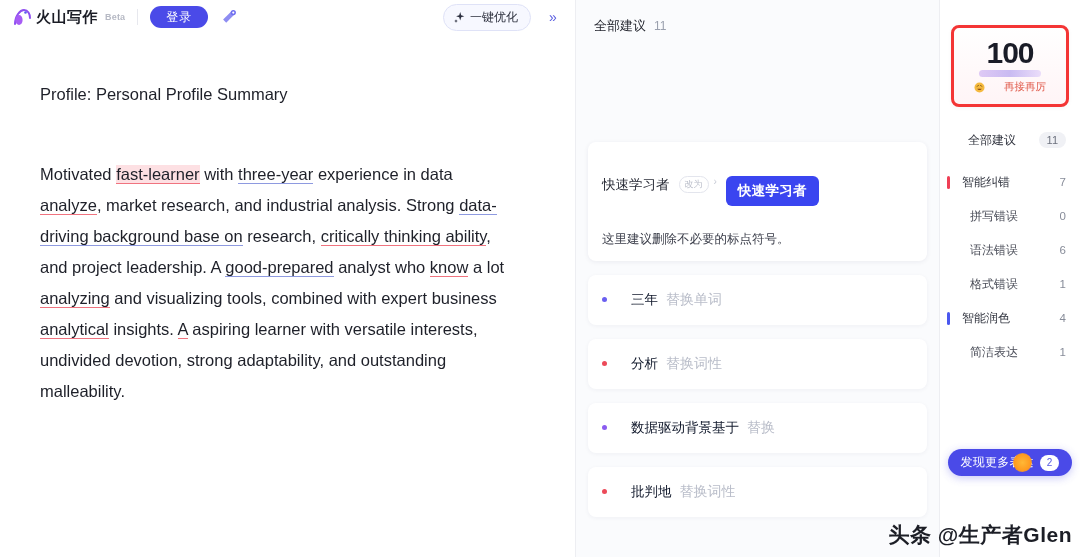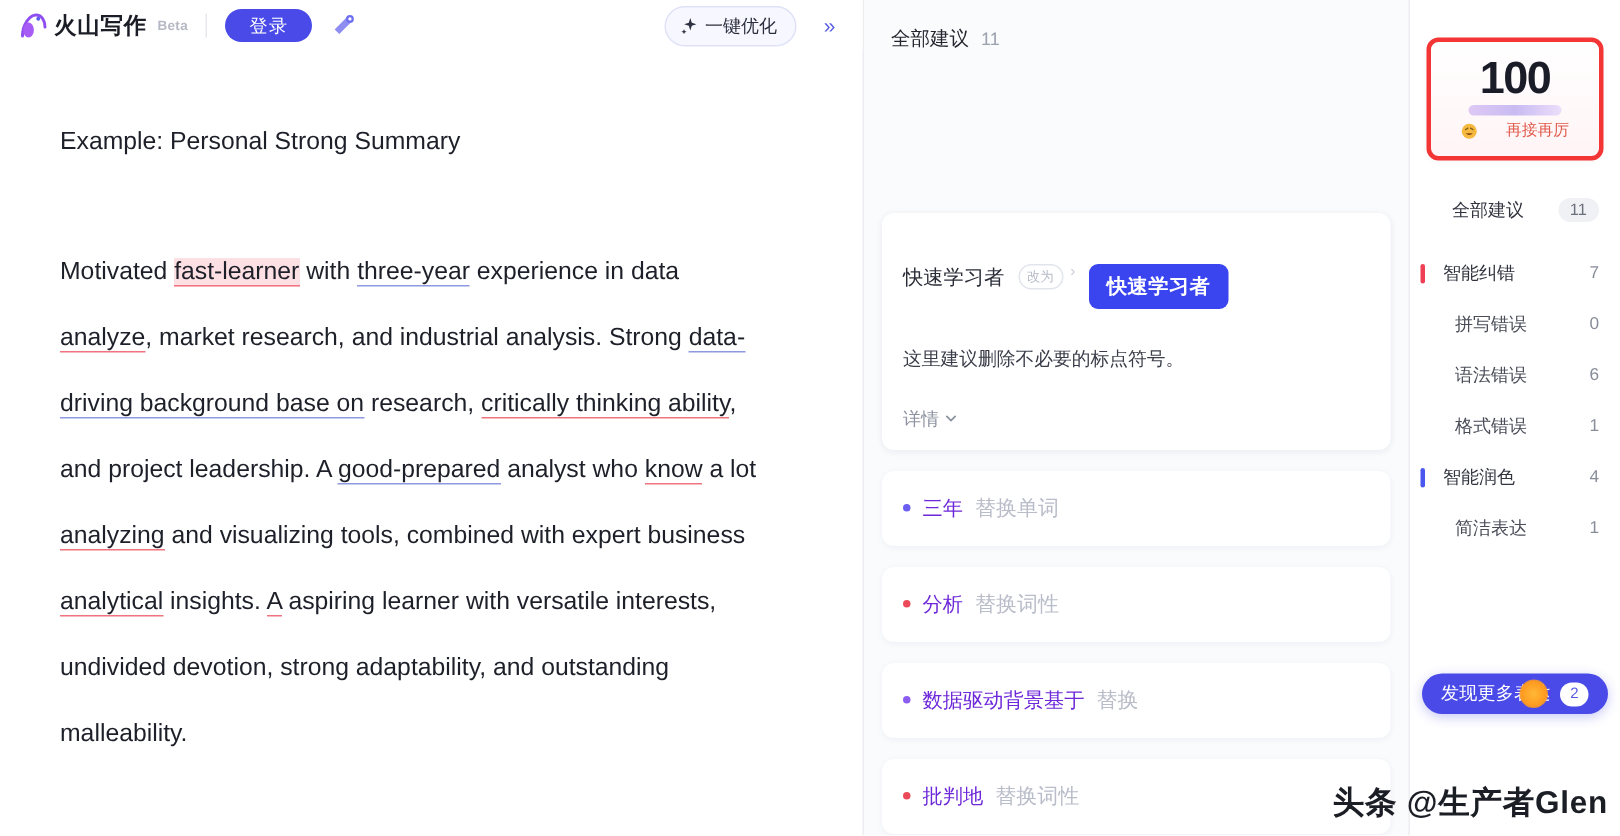--- a/index.html
+++ b/index.html
@@ -85,21 +85,21 @@
     padding: 48px 40px 0 40px;
   }
   .doc-title {
     font-size: 16.5px;
     color: #1e2029;
     line-height: 1.5;
   }
   .doc-body {
     margin-top: 52px;
     font-size: 16.5px;
-    line-height: 44px;
+    line-height: 31px;
     color: #1e2029;
     max-width: 470px;
   }
   .err-red {
     border-bottom: 1.5px solid #f0737f;
   }
   .err-red-fill {
     background: #fde0e3;
     border-bottom: 1.5px solid #f0737f;
   }
@@ -187,21 +187,21 @@
 
   .sugg-row {
     background: #ffffff;
     border-radius: 8px;
     box-shadow: 0 1px 4px rgba(30,35,70,.05);
     padding: 16px 14px;
     margin-bottom: 14px;
     display: flex; align-items: center; gap: 8px;
     cursor: pointer;
   }
-  .row-word { font-size: 13.5px; color: #6d28d9; }
+  .row-word { font-size: 13.5px; color: #0f172a; margin-left: 16px; }
   .row-action { font-size: 14px; color: #b9bdc9; text-align: right; }
 
   
   .right-col {
     position: relative;
     width: 140px; height: 396px;
     flex: 0 0 140px;
     background: #ffffff;
     padding-top: 8px;
   }
@@ -342,21 +342,21 @@
         <svg width="12" height="12" viewBox="0 0 12 12">
           <path d="M6.2 1 L7.2 4.2 L10.3 5.2 L7.2 6.2 L6.2 9.4 L5.2 6.2 L2.1 5.2 L5.2 4.2 Z" fill="#2d3040"></path>
           <path d="M2 8.3 L2.5 9.6 L3.8 10.1 L2.5 10.6 L2 11.9 L1.5 10.6 L0.2 10.1 L1.5 9.6 Z" fill="#2d3040"></path>
         </svg>
         <span>一键优化</span>
       </div>
       <div class="expand-btn">»</div>
     </div>
 
     <div class="doc">
-      <div class="doc-title">Example: Personal Strong Summary</div>
+      <div class="doc-title">Profile: Personal Profile Summary</div>
       <div class="doc-body"><span>Motivated </span><span class="err-red-fill">fast-learner</span><span> with </span><span class="err-blue">three-year</span><span> experience in data </span><span class="err-red">analyze</span><span>, market research, and industrial analysis. Strong </span><span class="err-blue">data-driving background base on</span><span> research, </span><span class="err-red">critically thinking ability</span><span>, and project leadership. A </span><span class="err-blue">good-prepared</span><span> analyst who </span><span class="err-red">know</span><span> a lot </span><span class="err-red">analyzing</span><span> and visualizing tools, combined with expert business </span><span class="err-red">analytical</span><span> insights. </span><span class="err-red">A</span><span> aspiring learner with versatile interests, undivided devotion, strong adaptability, and outstanding malleability.</span></div>
     </div>
   </div>
 
   <div class="sugg-col">
     <div class="sugg-head">
       <span class="sugg-head-title">全部建议</span>
       <span class="sugg-head-count">11</span>
     </div>
 
@@ -366,26 +366,20 @@
 
         <div class="card-replace">
           <span class="orig-text">快速学习者</span>
           <span class="change-pill">改为</span>
           <span class="arrow-gray">›</span>
           <span class="new-chip">快速学习者</span>
         </div>
 
         <div class="card-desc">这里建议删除不必要的标点符号。</div>
 
-        <div class="card-detail">
-          <span>详情</span>
-          <svg width="10" height="10" viewBox="0 0 10 10">
-            <path d="M2.2 3.6 L5 6.4 L7.8 3.6" fill="none" stroke="#8d92a0" stroke-width="1.2" stroke-linecap="round"></path>
-          </svg>
-        </div>
       </div>
 
       <div id="rows-host">
           <div class="sugg-row">
             <span class="dot dot-blue"></span>
             <span class="row-word">三年</span>
             <span class="row-action">替换单词</span>
           </div>
           <div class="sugg-row">
             <span class="dot dot-red"></span>

